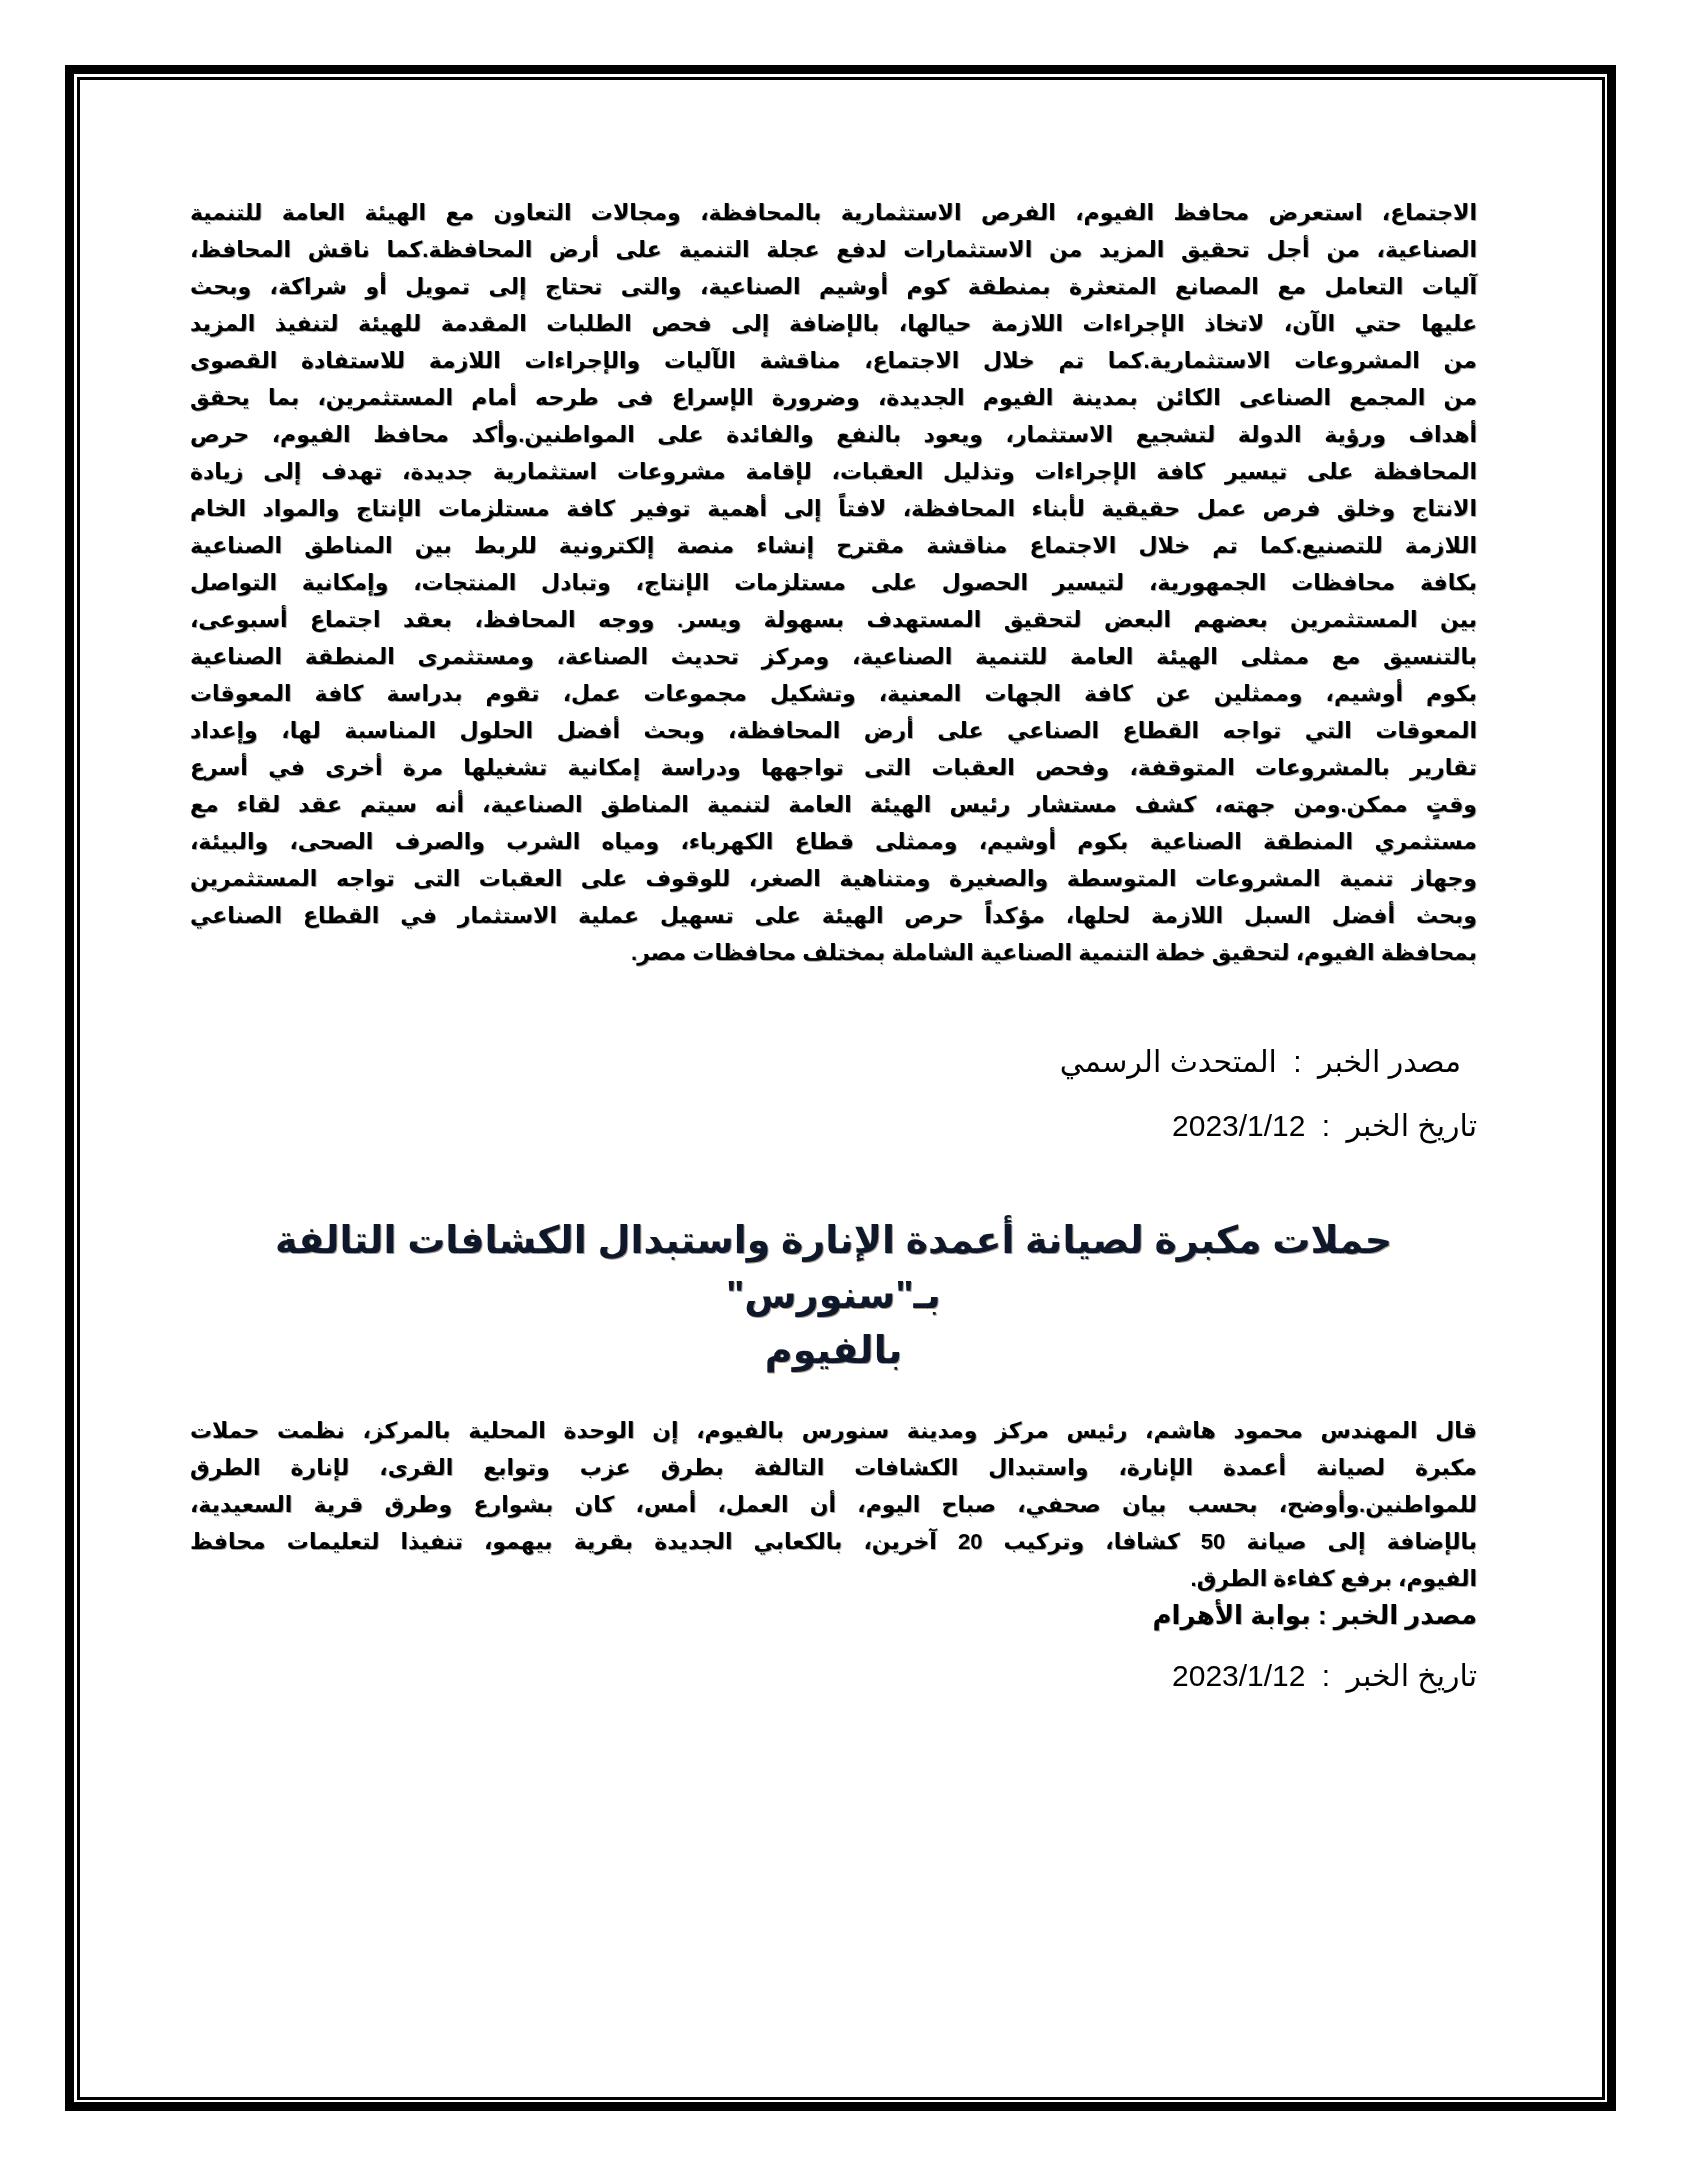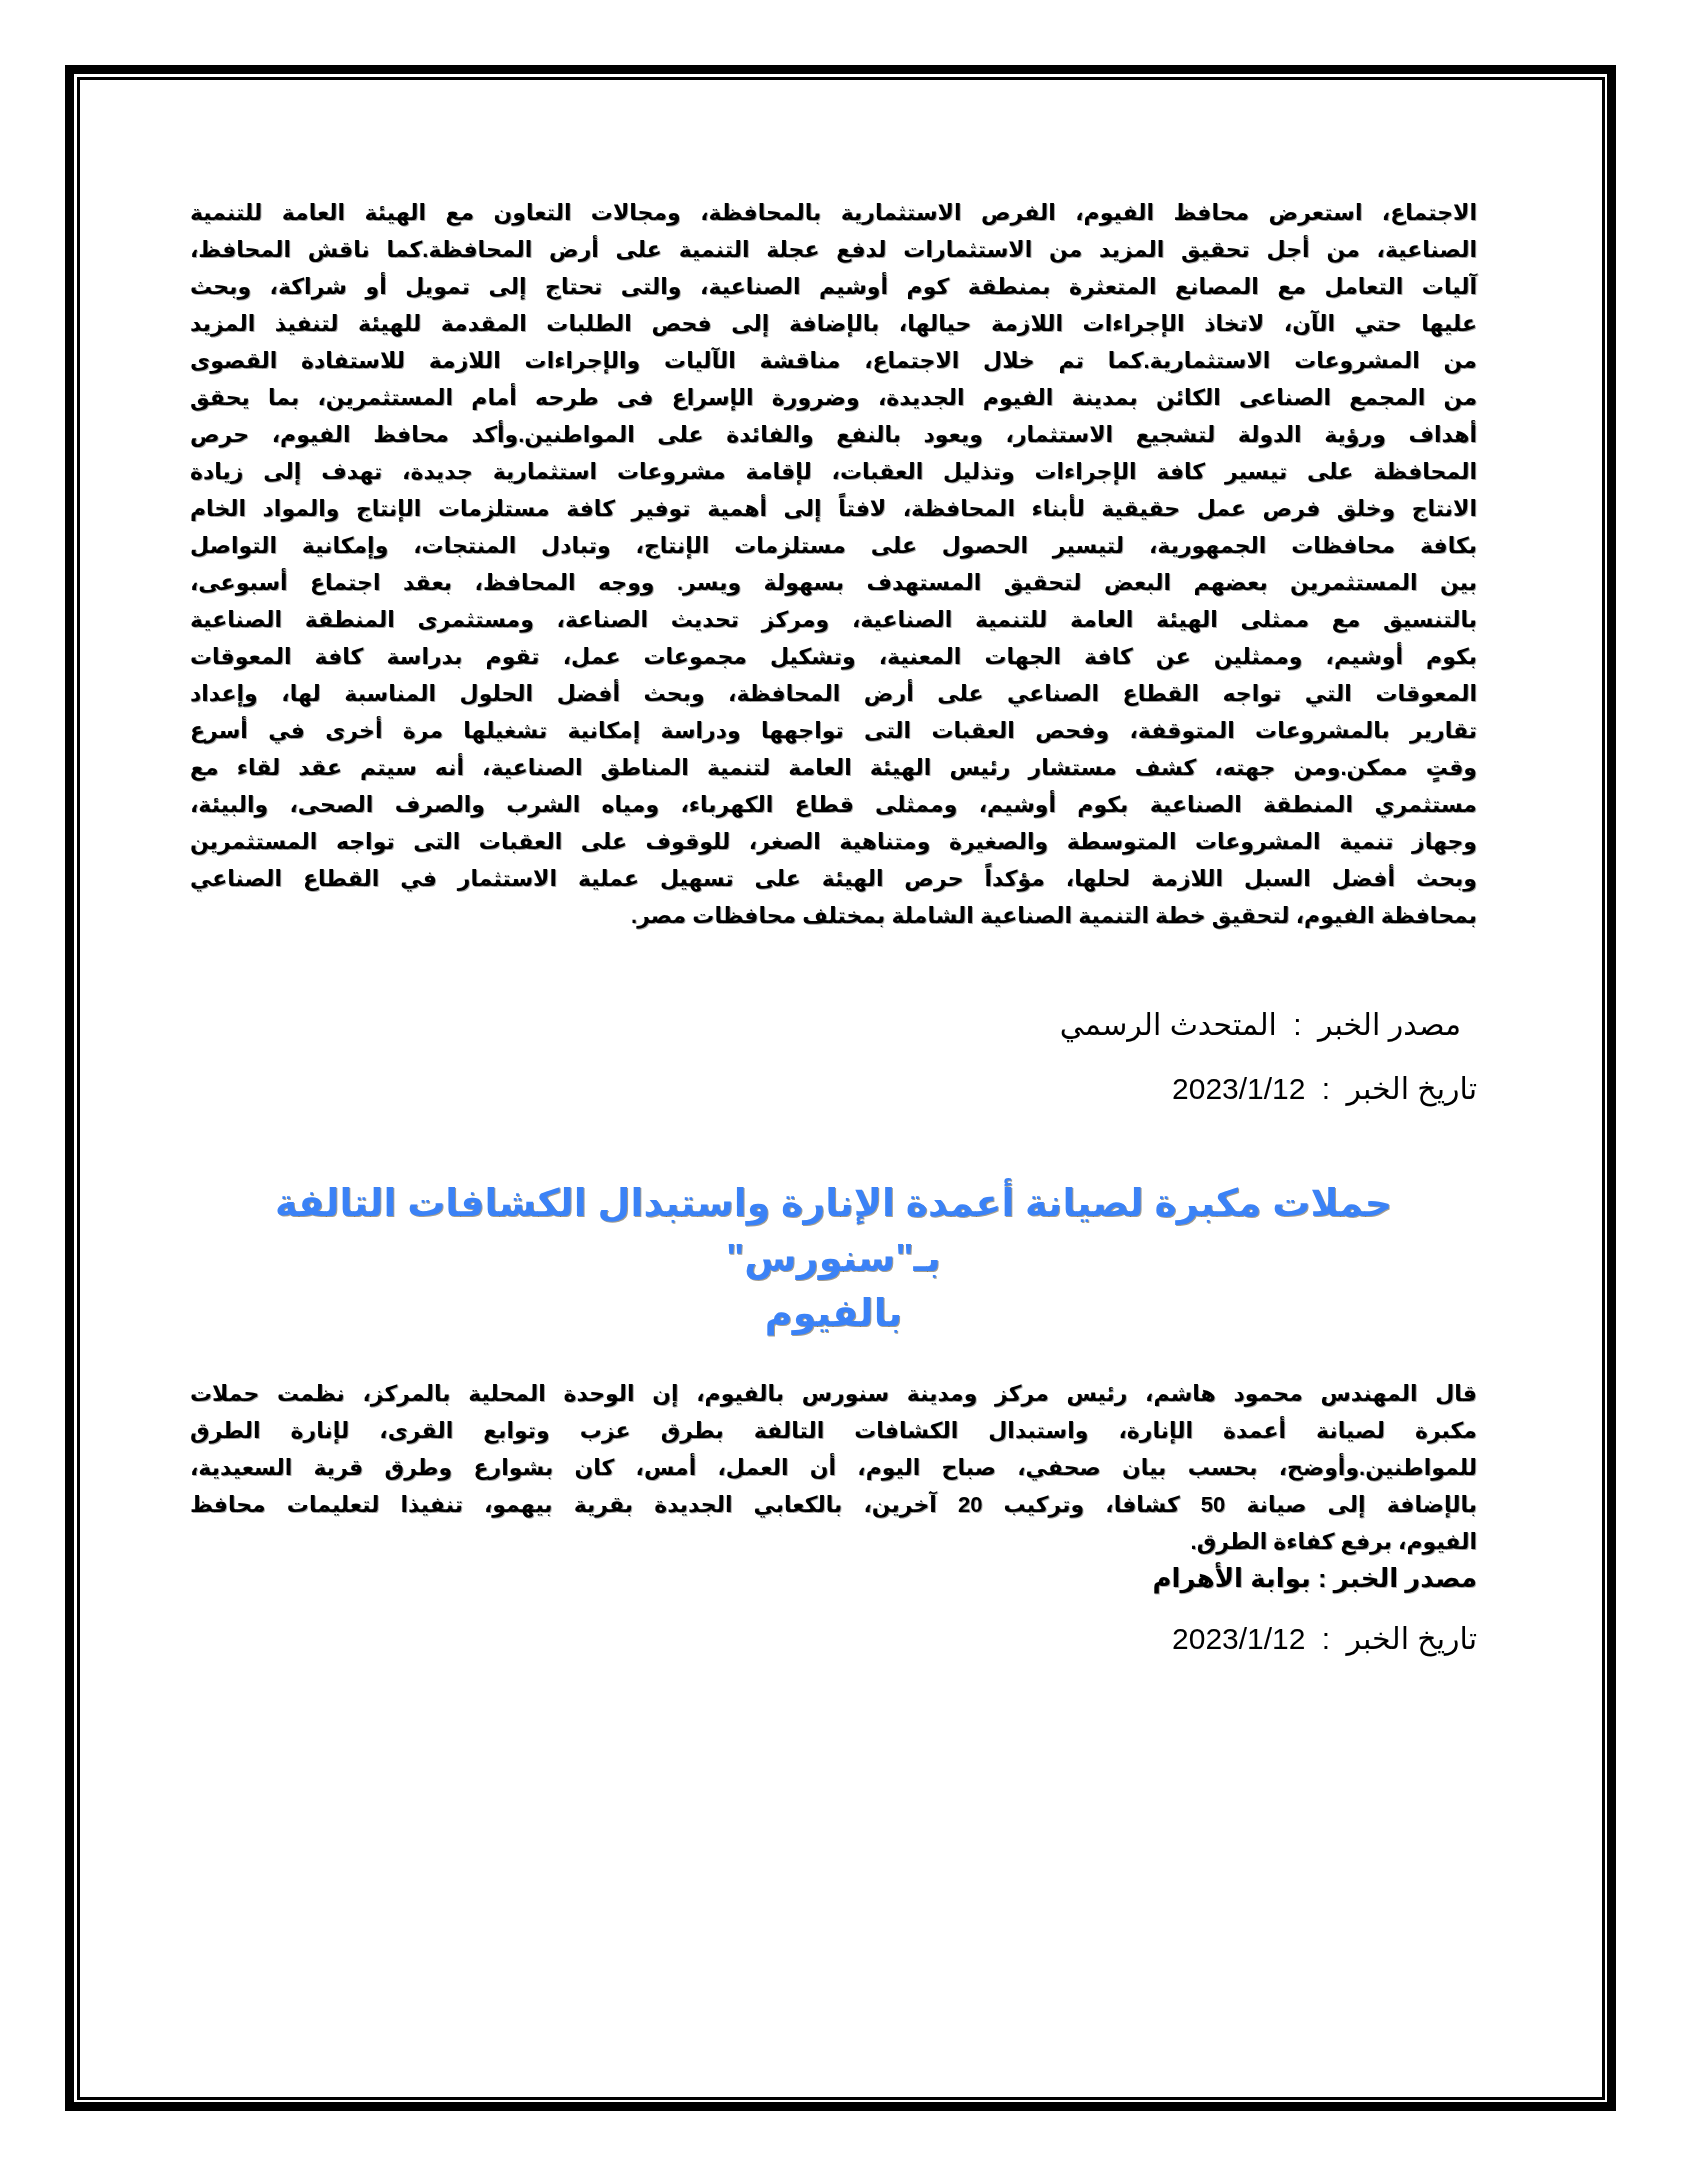--- a/index.html
+++ b/index.html
@@ -96,20 +96,21 @@
   <div class="para">
     <span class="line">الاجتماع، استعرض محافظ الفيوم، الفرص الاستثمارية بالمحافظة، ومجالات التعاون مع الهيئة العامة للتنمية</span>
     <span class="line">الصناعية، من أجل تحقيق المزيد من الاستثمارات لدفع عجلة التنمية على أرض المحافظة.كما ناقش المحافظ،</span>
     <span class="line">آليات التعامل مع المصانع المتعثرة بمنطقة كوم أوشيم الصناعية، والتى تحتاج إلى تمويل أو شراكة، وبحث</span>
     <span class="line">عليها حتي الآن، لاتخاذ الإجراءات اللازمة حيالها، بالإضافة إلى فحص الطلبات المقدمة للهيئة لتنفيذ المزيد</span>
     <span class="line">من المشروعات الاستثمارية.كما تم خلال الاجتماع، مناقشة الآليات والإجراءات اللازمة للاستفادة القصوى</span>
     <span class="line">من المجمع الصناعى الكائن بمدينة الفيوم الجديدة، وضرورة الإسراع فى طرحه أمام المستثمرين، بما يحقق</span>
     <span class="line">أهداف ورؤية الدولة لتشجيع الاستثمار، ويعود بالنفع والفائدة على المواطنين.وأكد محافظ الفيوم، حرص</span>
     <span class="line">المحافظة على تيسير كافة الإجراءات وتذليل العقبات، لإقامة مشروعات استثمارية جديدة، تهدف إلى زيادة</span>
     <span class="line">الانتاج وخلق فرص عمل حقيقية لأبناء المحافظة، لافتاً إلى أهمية توفير كافة مستلزمات الإنتاج والمواد الخام</span>
+    <span class="line">اللازمة للتصنيع.كما تم خلال الاجتماع مناقشة مقترح إنشاء منصة إلكترونية للربط بين المناطق الصناعية</span>
     <span class="line">بكافة محافظات الجمهورية، لتيسير الحصول على مستلزمات الإنتاج، وتبادل المنتجات، وإمكانية التواصل</span>
     <span class="line">بين المستثمرين بعضهم البعض لتحقيق المستهدف بسهولة ويسر. ووجه المحافظ، بعقد اجتماع أسبوعى،</span>
     <span class="line">بالتنسيق مع ممثلى الهيئة العامة للتنمية الصناعية، ومركز تحديث الصناعة، ومستثمرى المنطقة الصناعية</span>
     <span class="line">بكوم أوشيم، وممثلين عن كافة الجهات المعنية، وتشكيل مجموعات عمل، تقوم بدراسة كافة المعوقات</span>
     <span class="line">المعوقات التي تواجه القطاع الصناعي على أرض المحافظة، وبحث أفضل الحلول المناسبة لها، وإعداد</span>
     <span class="line">تقارير بالمشروعات المتوقفة، وفحص العقبات التى تواجهها ودراسة إمكانية تشغيلها مرة أخرى في أسرع</span>
     <span class="line">وقتٍ ممكن.ومن جهته، كشف مستشار رئيس الهيئة العامة لتنمية المناطق الصناعية، أنه سيتم عقد لقاء مع</span>
     <span class="line">مستثمري المنطقة الصناعية بكوم أوشيم، وممثلى قطاع الكهرباء، ومياه الشرب والصرف الصحى، والبيئة،</span>
     <span class="line">وجهاز تنمية المشروعات المتوسطة والصغيرة ومتناهية الصغر، للوقوف على العقبات التى تواجه المستثمرين</span>
     <span class="line">وبحث أفضل السبل اللازمة لحلها، مؤكداً حرص الهيئة على تسهيل عملية الاستثمار في القطاع الصناعي</span>
@@ -127,21 +128,21 @@
   <div style="height: 24px;"></div>
 
   <p class="meta">
     <span>تاريخ الخبر</span>
     <span class="sep">:</span>
     <span class="date">2023/1/12</span>
   </p>
 
   <div style="height: 67px;"></div>
 
-  <h2 class="title" style="color:#3b82f6;">
+  <h2 class="title" style="color:#0f172a;">
     <span class="tline">حملات مكبرة لصيانة أعمدة الإنارة واستبدال الكشافات التالفة بـ"سنورس"</span>
     <span class="tline">بالفيوم</span>
   </h2>
 
   <div style="height: 34px;"></div>
 
   <div class="para">
     <span class="line">قال المهندس محمود هاشم، رئيس مركز ومدينة سنورس بالفيوم، إن الوحدة المحلية بالمركز، نظمت حملات</span>
     <span class="line">مكبرة لصيانة أعمدة الإنارة، واستبدال الكشافات التالفة بطرق عزب وتوابع القرى، لإنارة الطرق</span>
     <span class="line">للمواطنين.وأوضح، بحسب بيان صحفي، صباح اليوم، أن العمل، أمس، كان بشوارع وطرق قرية السعيدية،</span>

